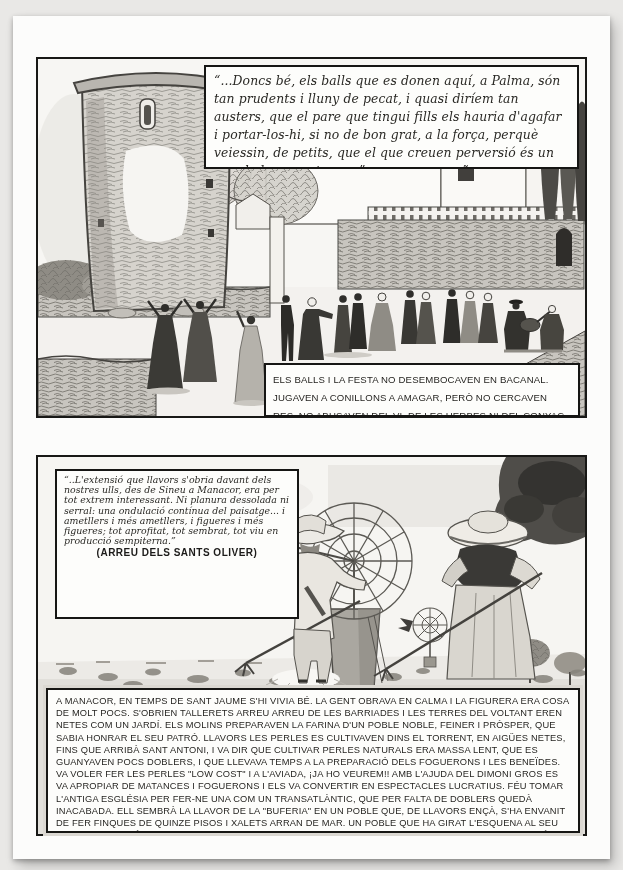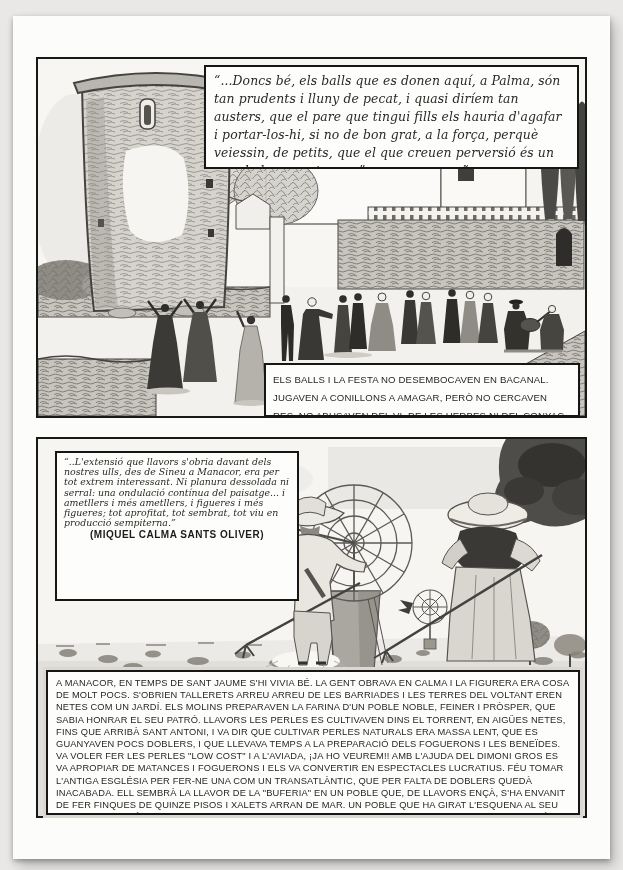--- a/index.html
+++ b/index.html
@@ -2,21 +2,21 @@
 <html><head>
 <meta charset="utf-8">
 <title>Comic page</title>
 <style>
   html,body{margin:0;padding:0;background:#e9e8e6;width:623px;height:870px;overflow:hidden;}
   .stage{position:relative;width:623px;height:870px;background:#e9e8e6;font-family:"Liberation Sans",sans-serif;}
   .sheet{position:absolute;left:13px;top:16px;width:597px;height:843px;background:#fcfcfb;
          box-shadow:0 2px 5px rgba(0,0,0,.30), 5px 7px 12px rgba(0,0,0,.20);}
   .panel{position:absolute;left:23px;width:551px;border:2px solid #181816;background:#f7f6f3;box-sizing:border-box;}
   .panel1{top:41px;height:361px;}
-  .panel2{top:421px;height:381px;}
+  .panel2{top:439px;height:381px;}
   .art{position:absolute;left:0;top:0;width:100%;height:100%;display:block;}
   .box{position:absolute;background:#fdfdfb;border:2px solid #161614;box-sizing:border-box;overflow:hidden;
        color:#24231f;}
   .q1{left:166px;top:6px;width:375px;height:104px;padding:4px 8px;}
   .c1{left:226px;top:304px;width:316px;height:54px;padding:4px 7px;}
   .q2{left:17px;top:12px;width:244px;height:150px;padding:4px 7px;}
   .c2{left:8px;top:231px;width:534px;height:145px;padding:5px 8px;box-shadow:0 0 0 3px #dbd8d2;}
   .cursive{font-family:"DejaVu Serif",serif;font-style:italic;color:#2a2925;}
   .q1 .cursive{font-size:12.4px;line-height:16.1px;letter-spacing:.1px;}
   .q2 .cursive{display:block;font-size:9.4px;line-height:10.2px;}
@@ -271,21 +271,21 @@
           <path d="M422 100 q-14 10 -18 24 l10 6 q8 -12 16 -16 z" fill="#d2cfc8" stroke="#55534e"></path>
           <path d="M418 128 l64 2 10 50 5 42 -88 0 3 -46 z" fill="#d9d6cf" stroke="#55534e" stroke-width="1.2"></path>
           <path d="M438 136 l-4 84 M456 138 l0 84 M472 136 l6 84" stroke="#8f8c85" stroke-width="1"></path>
           <line x1="504" y1="116" x2="348" y2="212" stroke="#44423e" stroke-width="2.5"></line>
           <path d="M348 212 l-12 7 M348 212 l-4 12 M348 212 l7 10" stroke="#44423e" stroke-width="2" fill="none"></path>
         </g>
       </svg>
 
       <div class="box q2">
         <span class="cursive">“..L'extensió que llavors s'obria davant dels nostres ulls, des de Sineu a Manacor, era per tot extrem interessant. Ni planura dessolada ni serral: una ondulació contínua del paisatge... i ametllers i més ametllers, i figueres i més figueres; tot aprofitat, tot sembrat, tot viu en producció sempiterna.”</span>
-        <span class="attr">(MIQUEL CALMA SANTS OLIVER)</span>
+        <span class="attr">(ARREU DELS SANTS OLIVER)</span>
       </div>
 
       <div class="box c2">
         <div class="handprint"><b>A MANACOR</b><span>, EN TEMPS DE SANT JAUME </span><b>S'HI VIVIA BÉ</b><span>. LA GENT OBRAVA EN CALMA I LA FIGURERA ERA COSA DE MOLT POCS. S'OBRIEN TALLERETS ARREU ARREU DE LES BARRIADES I LES TERRES DEL VOLTANT EREN NETES COM UN JARDÍ. </span><b>ELS MOLINS</b><span> PREPARAVEN LA FARINA D'UN POBLE NOBLE, FEINER I PRÒSPER, QUE SABIA HONRAR EL SEU PATRÓ. LLAVORS </span><b>LES PERLES</b><span> ES CULTIVAVEN DINS EL TORRENT, EN AIGÜES NETES, </span><b>FINS QUE ARRIBÀ SANT ANTONI,</b><span> I VA DIR QUE CULTIVAR PERLES NATURALS ERA MASSA LENT, QUE ES GUANYAVEN </span><b>POCS DOBLERS</b><span>, I QUE LLEVAVA TEMPS A LA PREPARACIÓ DELS FOGUERONS I LES BENEÏDES. VA VOLER FER LES PERLES "LOW COST" I A L'AVIADA, </span><b>¡JA HO VEUREM!!</b><span> AMB L'AJUDA </span><b>DEL DIMONI GROS</b><span> ES VA APROPIAR DE </span><b>MATANCES I FOGUERONS</b><span> I ELS VA CONVERTIR EN ESPECTACLES LUCRATIUS. FÉU TOMAR L'ANTIGA ESGLÉSIA PER FER-NE UNA COM UN </span><b>TRANSATLÀNTIC</b><span>, QUE PER FALTA DE DOBLERS QUEDÀ </span><b>INACABADA</b><span>. ELL SEMBRÀ LA LLAVOR DE LA </span><b>"BUFERIA"</b><span> EN UN POBLE QUE, DE LLAVORS ENÇÀ, S'HA ENVANIT DE FER FINQUES DE QUINZE PISOS I XALETS ARRAN DE MAR. UN POBLE QUE HA GIRAT L'ESQUENA AL SEU VERTADER PATRÓ, </span><b>SANT JAUME</b><span>, PER ENGATAR-SE SOTA </span><b>EL CONTROL DE ST. ANTONI</b><span> QUE, PER DESGRÀCIA, MOLTS CONSIDEREN EL VERITABLE </span></div>
       </div>
     </section>
 
   </div>
 </div>
 

